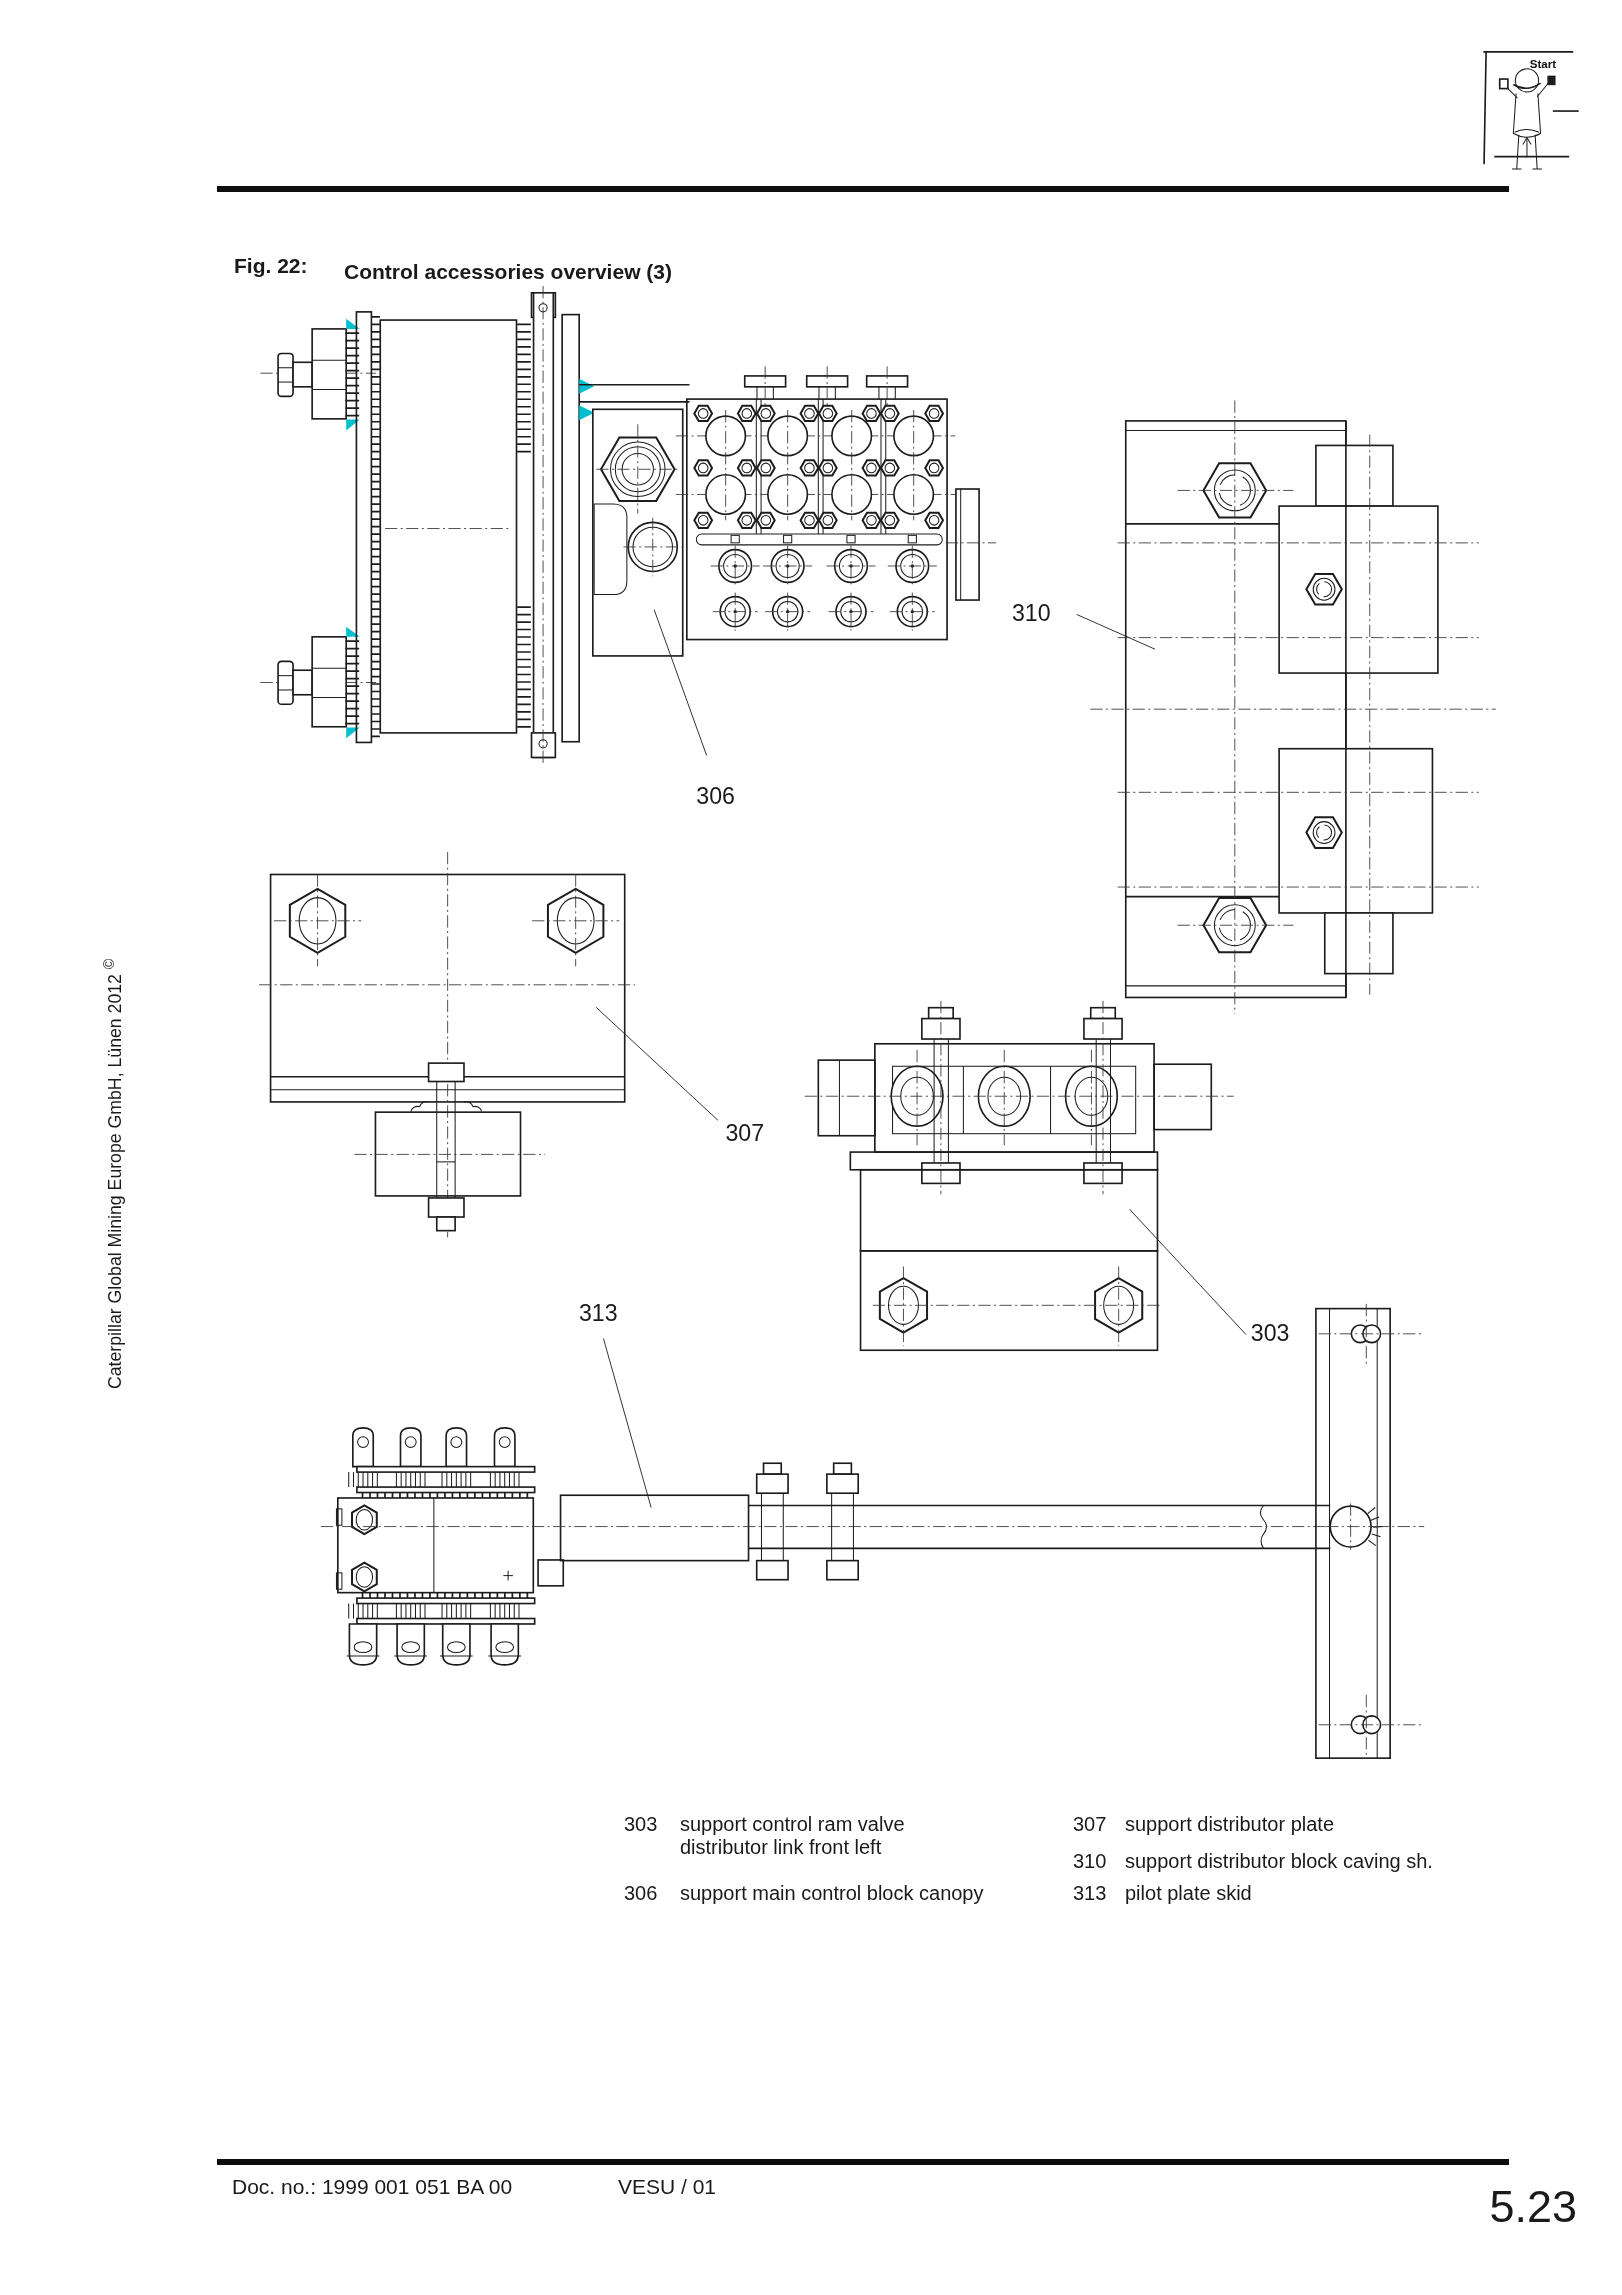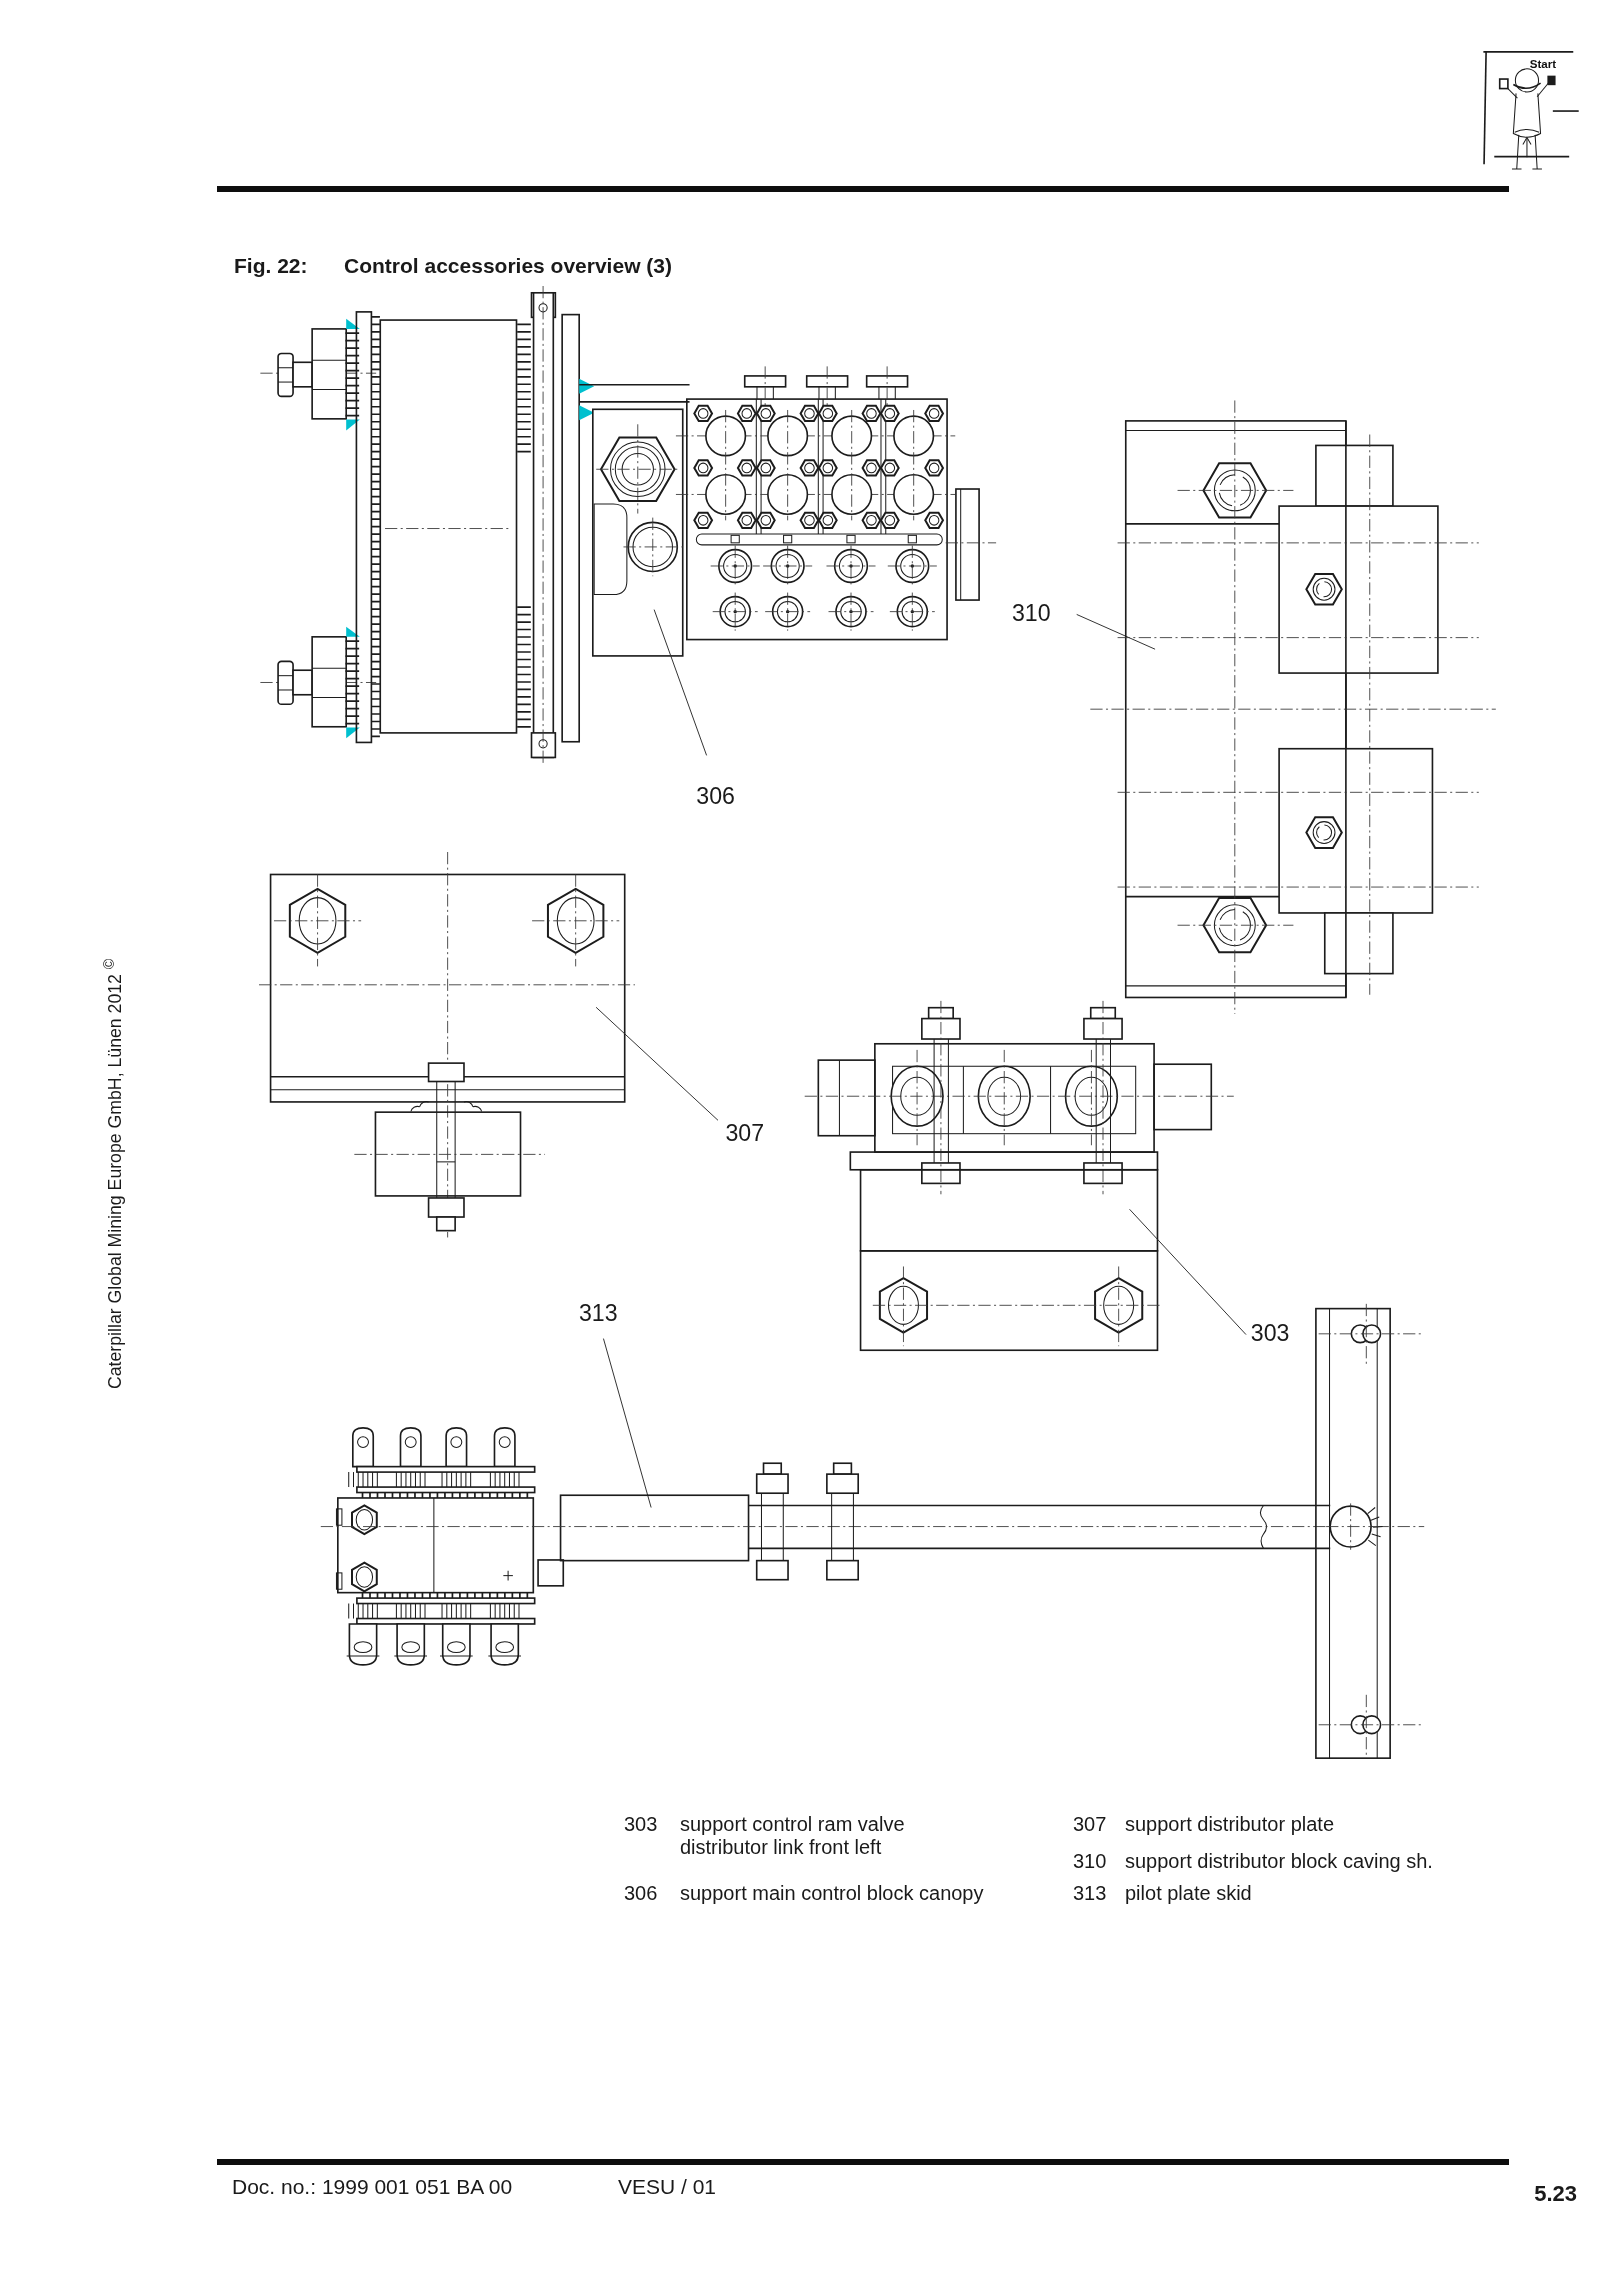--- a/index.html
+++ b/index.html
@@ -8,21 +8,21 @@
   .abs{position:absolute;}
   .title{font-size:31px;font-weight:400;letter-spacing:0.3px;white-space:nowrap;}
   .rule{background:#0e0e0e;}
   .figcap{font-size:21px;font-weight:bold;white-space:nowrap;}
   .side{font-size:17.7px;white-space:nowrap;transform:rotate(-90deg);transform-origin:left top;}
   .side sup{font-size:14.3px;}
   .legnum{font-size:20px;display:inline-block;}
   .legtxt{font-size:20px;line-height:23px;}
   .legrow{display:flex;}
   .foot{font-size:21px;white-space:nowrap;}
-  .pagenum{font-size:22px;font-weight:bold;}
+  .pagenum{font-size:45px;font-weight:normal;}
   svg{position:absolute;overflow:visible;}
   .ln{stroke:#1c1c1c;stroke-width:2.4;fill:none;}
   .lnw{stroke:#1c1c1c;stroke-width:2.4;fill:#ffffff;}
   .lnt{stroke:#1c1c1c;stroke-width:1.5;fill:none;}
   .lntw{stroke:#1c1c1c;stroke-width:1.5;fill:#ffffff;}
   .cl{stroke:#3a3a3a;stroke-width:1.3;fill:none;stroke-dasharray:18 5 3 5;}
   .serr{stroke:#1c1c1c;fill:none;stroke-dasharray:2.5 8.5;}
   .lbl{font-family:"Liberation Sans",sans-serif;font-size:34px;fill:#1a1a1a;}
   .ldr{stroke:#2a2a2a;stroke-width:1.4;fill:none;}
 </style>
@@ -47,21 +47,21 @@
     <path class="lnt" d="M64,128 Q82,120 100,128"></path>
     <path class="lnt" d="M70,132 L67,182 M94,132 L97,182"></path>
     <path class="lnt" d="M60,182 L74,182 M90,182 L104,182"></path>
     <line class="lnt" x1="82" y1="165" x2="82" y2="138"></line>
     <path class="lnt" d="M76,146 L82,136 L88,146"></path>
     <line class="ln" x1="120" y1="97" x2="158" y2="97"></line>
     <line class="ln" x1="34" y1="164" x2="144" y2="164"></line>
   </svg>
 
   <div class="abs figcap" style="left:234px;top:254px;">Fig. 22:</div>
-  <div class="abs figcap" style="left:344px;top:254px;">Control accessories overview (3)</div>
+  <div class="abs figcap" style="left:344px;top:260px;">Control accessories overview (3)</div>
 
   <div class="abs side" style="left:101px;top:1389px;">
     <span>Caterpillar Global Mining Europe GmbH, Lünen 2012</span>&nbsp;<sup>©</sup>
   </div>
 
   <svg style="left:259px;top:286px;" width="763" height="545" viewBox="0 0 1120 800">
     <defs>
       <polygon id="hx" vector-effect="non-scaling-stroke" points="1,0 0.5,0.866 -0.5,0.866 -1,0 -0.5,-0.866 0.5,-0.866" fill="#fff" stroke="#1c1c1c" stroke-width="2"></polygon>
       <g id="sb">
           <use href="#hx" transform="scale(13)"></use>

